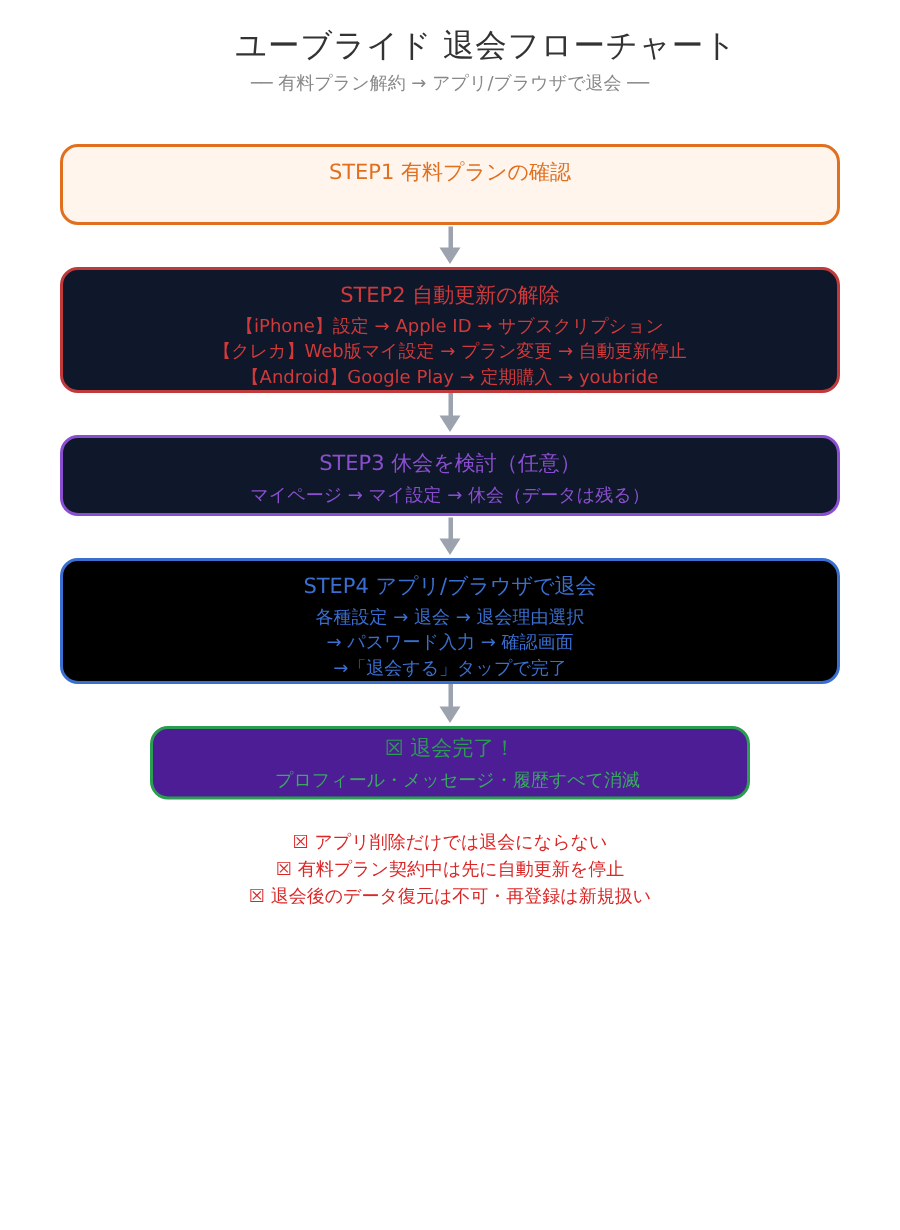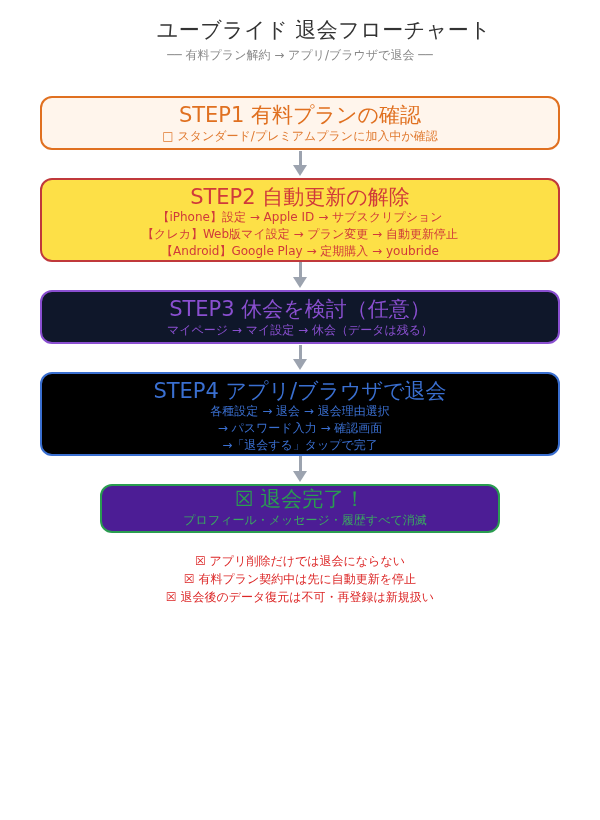--- a/index.html
+++ b/index.html
@@ -4,47 +4,46 @@
   <style>
     html, body { margin: 0; padding: 0; background: #ffffff; }
     body { width: 600px; height: 820px; position: relative; overflow: hidden;
            font-family: "DejaVu Sans", "Liberation Sans", sans-serif; }
     .title { position: absolute; left: 0; width: 600px; top: 16px; text-align: center;
              font-size: 21px; color: #333333; letter-spacing: 0.5px; margin-left: 24px; }
     .subtitle { position: absolute; left: 0; width: 600px; top: 47px; text-align: center;
                 font-size: 12px; color: #888888; }
     .box { position: absolute; box-sizing: border-box; border: 2px solid; border-radius: 12px;
            text-align: center; }
-    .box .head { font-size: 21px; margin-top: 5px; line-height: 24px; }
+    .box .head { font-size: 14px; margin-top: 5px; line-height: 24px; }
     .box .line { font-size: 12px; line-height: 18px; }
     .arrow { position: absolute; left: 293px; width: 14px; }
     .arrow .shaft { position: absolute; left: 5.5px; top: 0; width: 3px; background: #9ca3af; }
     .arrow .head { position: absolute; left: 0; width: 0; height: 0;
                    border-left: 7px solid transparent; border-right: 7px solid transparent;
                    border-top: 11px solid #9ca3af; }
     .notes { position: absolute; left: 0; width: 600px; top: 552px; text-align: center;
              font-size: 12px; line-height: 18px; color: #dc2626; }
   </style>
 </head>
 <body>
 
 <div class="title">ユーブライド 退会フローチャート</div>
 <div class="subtitle">── 有料プラン解約 → アプリ/ブラウザで退会 ──</div>
 
 <div class="box" style="left:40px; top:96px; width:520px; height:54px; border-color:#e07020; background:#fff5ec; color:#e07020;">
   <div class="head">STEP1 有料プランの確認</div>
-  <div class="line" style="color:#e07a30;">□ スタンダード/プレミアムプランに加入中か確認</div>
 </div>
 
 <div class="arrow" style="top:151px; height:26px;">
   <div class="shaft" style="height:16px;"></div>
     <div class="head" style="top:14px;"></div>
 </div>
 
-<div class="box" style="left:40px; top:178px; width:520px; height:84px; border-color:#c0393b; background:#fde047; color:#d03a3a;">
+<div class="box" style="left:40px; top:178px; width:520px; height:84px; border-color:#c0393b; background:#0f172a; color:#d03a3a;">
   <div class="head">STEP2 自動更新の解除</div>
   <div class="line" style="line-height:17px;">【iPhone】設定 → Apple ID → サブスクリプション</div>
   <div class="line" style="line-height:17px;">【クレカ】Web版マイ設定 → プラン変更 → 自動更新停止</div>
   <div class="line" style="line-height:17px;">【Android】Google Play → 定期購入 → youbride</div>
 </div>
 
 <div class="arrow" style="top:262px; height:27px;">
   <div class="shaft" style="height:17px;"></div>
     <div class="head" style="top:15px;"></div>
 </div>

